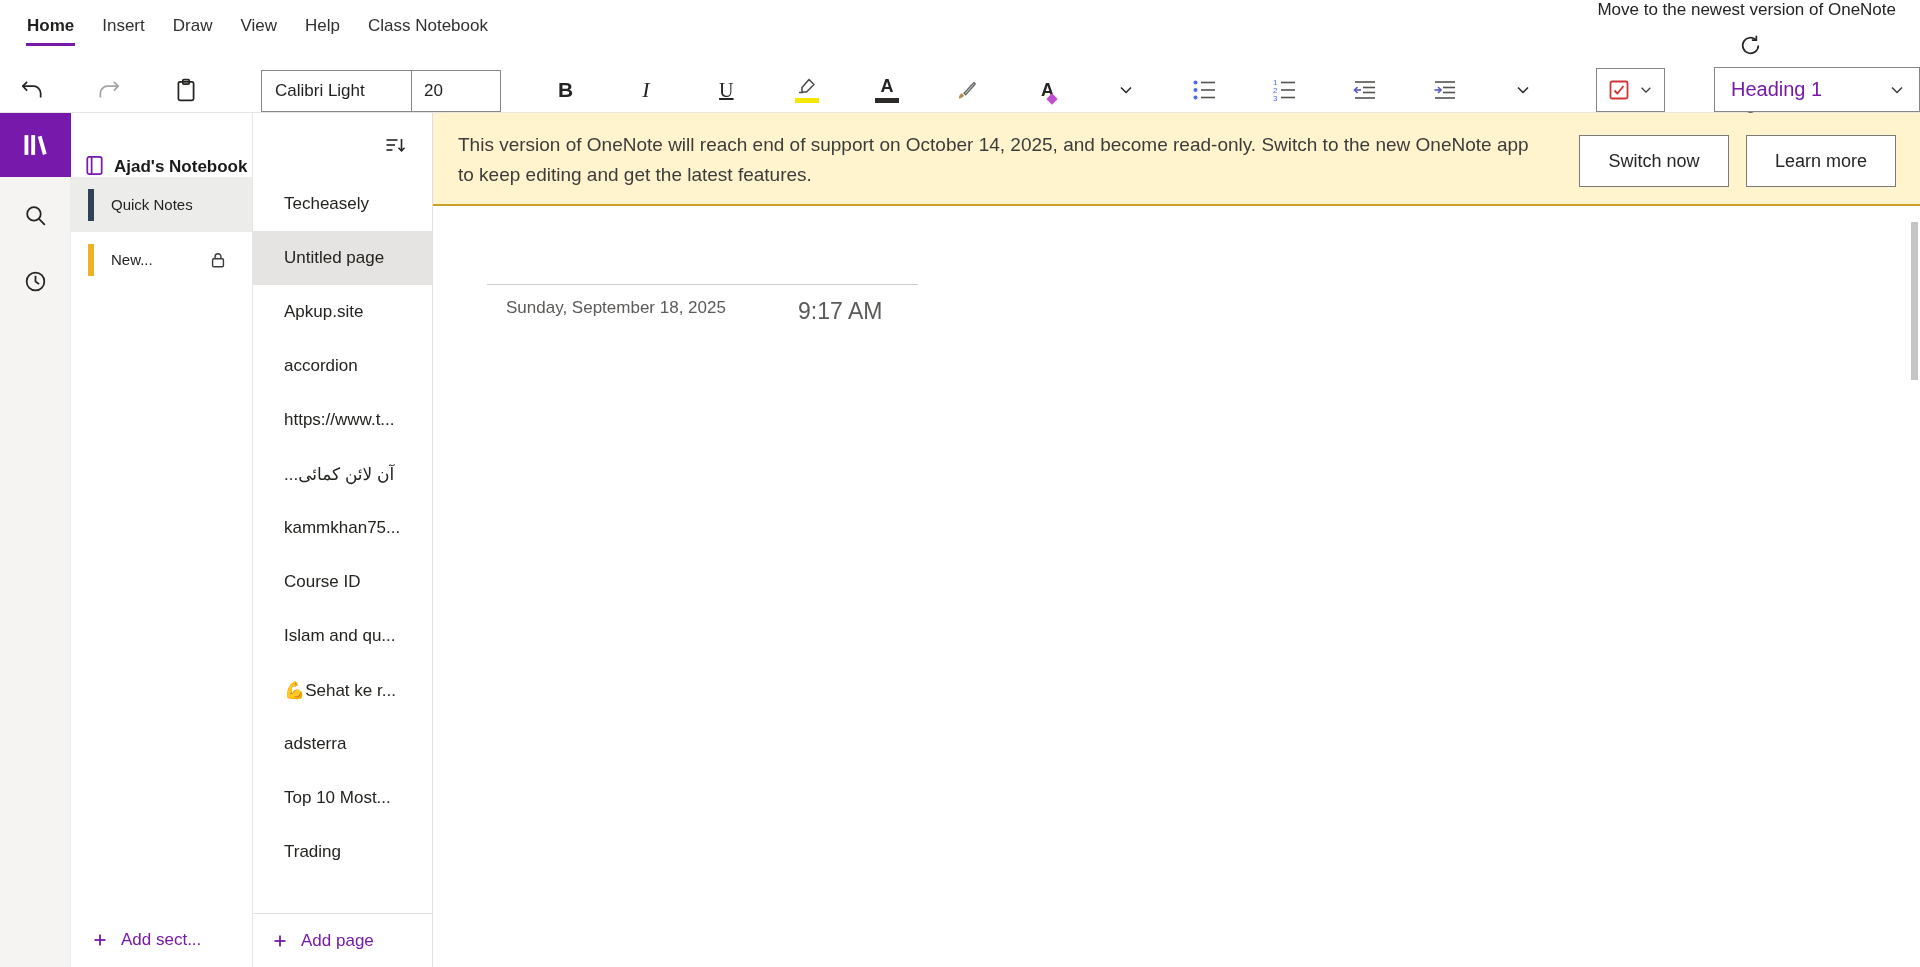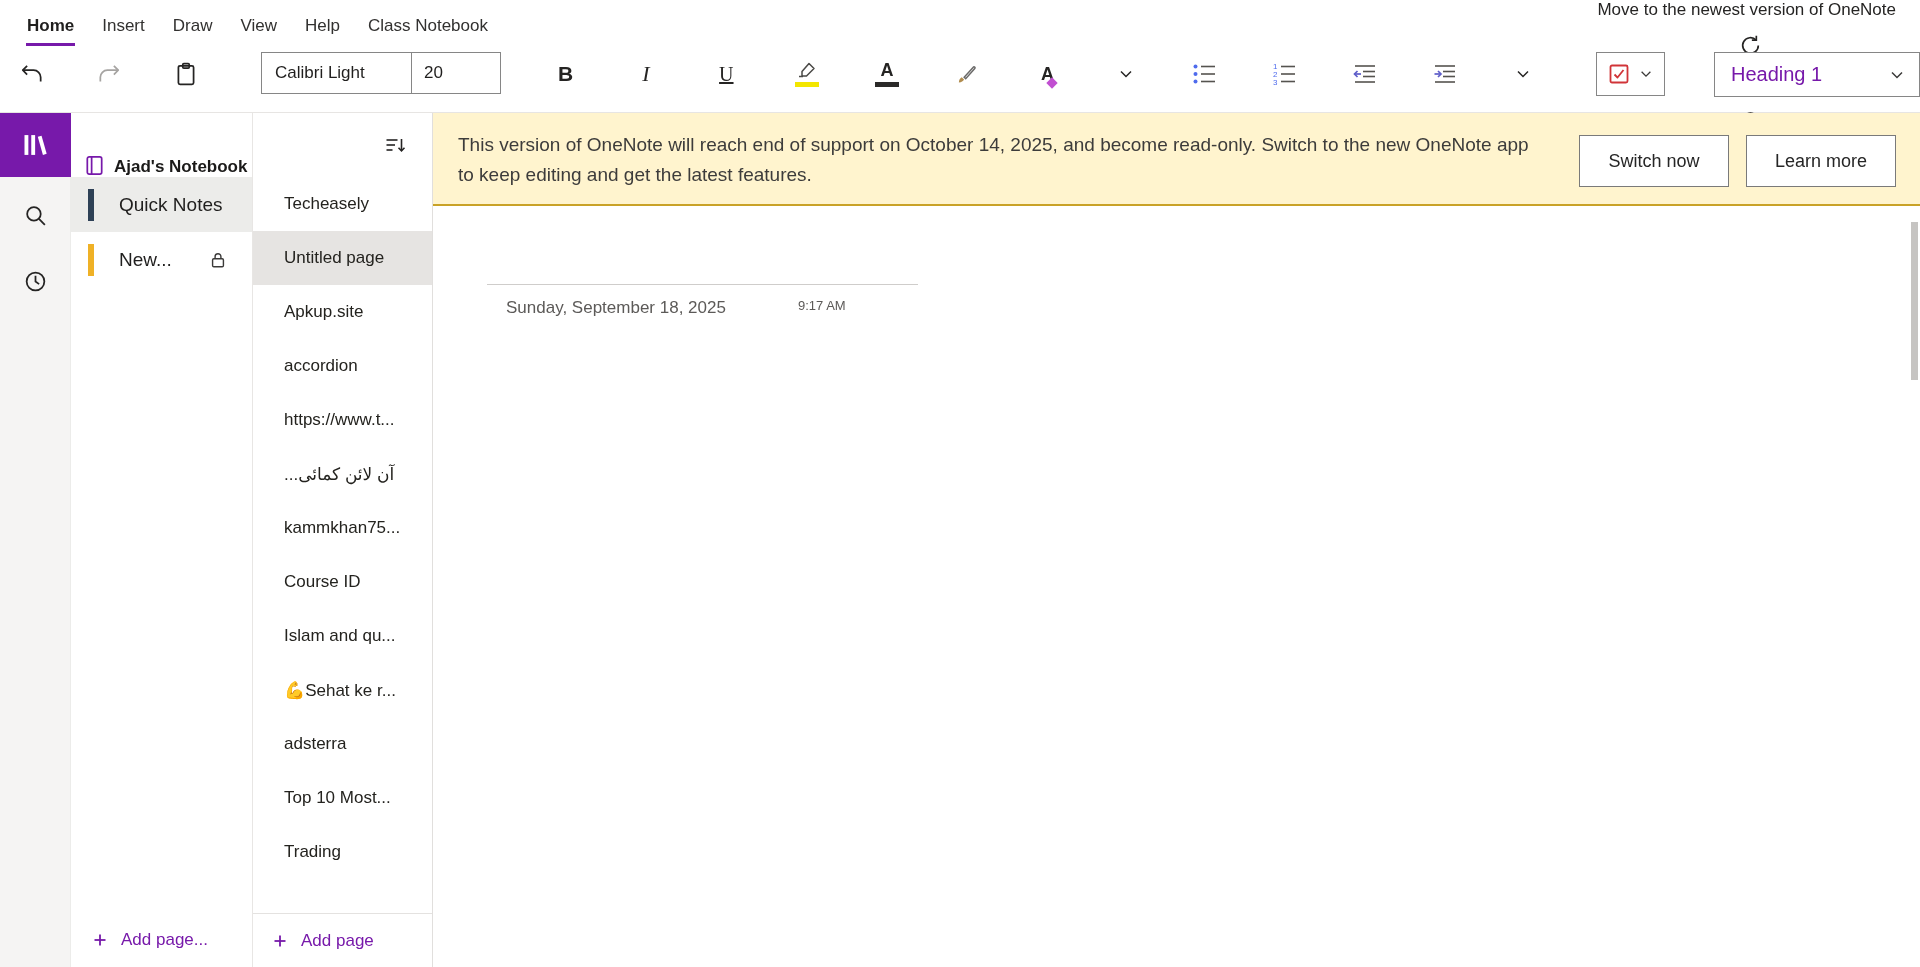--- a/index.html
+++ b/index.html
@@ -16,21 +16,21 @@
   .menu-tabs { display:flex; align-items:stretch; padding-left:13px; }
   .menu-tab { position:relative; display:flex; align-items:center; padding:0 14px; font-size:17px; color:#323130; cursor:pointer; }
   .menu-tab.active span { font-weight:700; color:#201f1e; }
   .menu-tab.active::after { content:""; position:absolute; left:13px; right:13px; bottom:6px; height:3px; background:var(--accent); }
   .menu-right { margin-left:auto; display:flex; align-items:center; gap:13px; padding-right:16px;flex-direction:column; }
   .upgrade-text { font-size:17px; color:#252423; margin-right:8px; cursor:pointer; }
   .icon-btn { width:40px; height:40px; display:flex; align-items:center; justify-content:center; border-radius:2px; color:#252423; }
   .share-btn { display:flex; align-items:center; gap:8px; font-size:17px; color:#252423; height:40px; padding:0 6px; }
 
   
-  .ribbon { display:flex; align-items:flex-start; height:61px; padding-left:15px; background:#fff; border-bottom:1px solid #e7e5e3;gap:28px; }
+  .ribbon { display:flex; align-items:flex-end; height:61px; padding-left:15px; background:#fff; border-bottom:1px solid #e7e5e3;gap:28px; }
   .rbtn { width:46px; height:44px; display:flex; flex-direction:column; align-items:center; justify-content:center; border-radius:2px; color:#252423; }
   .rbtn.disabled { color:#a6a4a2; cursor:default; }
   .mr16 { margin-right:16px; } .mr30 { margin-right:30px; } .mr19 { margin-right:19px; }
   .font-group { display:flex; height:42px; border:1px solid #868686; margin-right:20px; background:#fff; }
   .font-name { width:150px; display:flex; align-items:center; padding:0 13px; font-size:17px; border-right:1px solid #868686; cursor:pointer; }
   .font-size { width:88px; display:flex; align-items:center; padding:0 12px; font-size:17px; cursor:pointer; }
   .glyph-b { font-size:21px; font-weight:700; }
   .glyph-i { font-family:"Liberation Serif", serif; font-style:italic; font-size:22px; }
   .glyph-u { font-family:"Liberation Serif", serif; font-size:20px; text-decoration:underline; }
   .glyph-a { font-size:18px; font-weight:600; line-height:1; }
@@ -50,21 +50,21 @@
   .rail-btn { width:44px; height:44px; display:flex; align-items:center; justify-content:center; color:#252423; }
   .rail-btn.search { margin-top:16px; }
   .rail-btn.clock { margin-top:22px; }
 
   .sections-panel { width:182px; background:#fff; border-right:1px solid #e8e6e4; display:flex; flex-direction:column; }
   .panel-header { height:64px; display:flex; align-items:flex-end; padding-left:12px; gap:8px; flex:none; }
   .nb-title { font-size:17px; font-weight:700; color:#1b1a19; white-space:nowrap; }
   .section-row { height:55px; display:flex; align-items:center; padding-left:17px; cursor:pointer; flex:none; }
   .section-row.active { background:#ececea; }
   .section-color { width:6px; height:32px; flex:none; }
-  .section-label { margin-left:25px; font-size:19px; color:#201f1e; white-space:nowrap; }
+  .section-label { margin-left:17px; font-size:15px; color:#201f1e; white-space:nowrap; }
   .lock { margin-left:auto; margin-right:24px; color:#3b3a39; }
   .panel-footer { margin-top:auto; height:54px; display:flex; align-items:center; flex:none; }
   .add-btn { display:flex; align-items:center; gap:13px; color:var(--accent); font-size:17px; padding-left:21px; }
 
   .pages-panel { width:180px; background:#fff; border-right:1px solid #e1dfdd; display:flex; flex-direction:column; }
   .pages-header { position:relative; height:64px; flex:none; }
   .sort-btn { position:absolute; right:22px; top:18px; width:30px; height:30px; display:flex; align-items:center; justify-content:center; color:#252423; }
   .pages-list { flex:1; overflow:hidden; }
   .page-row { height:54px; display:flex; align-items:center; padding:0 10px 0 31px; font-size:17px; color:#24231f; cursor:pointer; white-space:nowrap; overflow:hidden; }
   .page-row.selected { background:#e6e4e2; }
@@ -74,21 +74,21 @@
   
   .main { flex:1; display:flex; flex-direction:column; position:relative; background:#fff; }
   .banner { position:relative; height:93px; background:var(--banner-bg); border-bottom:2px solid var(--banner-border); flex:none; }
   .banner-msg { position:absolute; left:25px; top:17px; width:1075px; font-size:19px; line-height:30px; color:#3d3c3b; }
   .banner-actions { position:absolute; right:24px; top:22px; display:flex; gap:17px; }
   .banner-btn { height:52px; background:#fff; border:1px solid #7a7a7a; font-size:18px; color:#262626; padding:0 22px; min-width:150px; }
 
   .editor { position:relative; flex:1; background:#fff; }
   .title-underline { position:absolute; left:54px; top:78px; width:431px; border-top:1px solid #cfcdcb; }
   .meta-date { position:absolute; left:73px; top:92px; font-size:17px; color:#5c5a58; }
-  .meta-time { position:absolute; left:365px; top:92px; font-size:13px; color:#5c5a58; }
+  .meta-time { position:absolute; left:365px; top:92px; font-size:23px; color:#5c5a58; }
 
   .scroll-thumb { position:absolute; right:2px; top:109px; width:7px; height:158px; background:#c6c4c2; }
 </style>
 </head>
 <body>
 
 <div class="app">
 
   <header class="menubar">
     <nav class="menu-tabs">
@@ -406,21 +406,21 @@
       </div>
 
       <div class="panel-footer">
         <button class="add-btn">
           <span>
               <svg width="16" height="16" viewBox="0 0 16 16" fill="none" stroke="var(--accent)" stroke-width="1.8">
                 <path d="M8 2.5v11"></path>
                 <path d="M2.5 8h11"></path>
               </svg>
             </span>
-          <span>Add page...</span>
+          <span>Add sect...</span>
         </button>
       </div>
     </aside>
 
     <aside class="pages-panel">
       <div class="pages-header">
         <button class="sort-btn">
           <span>
               <svg width="24" height="24" viewBox="0 0 24 24" fill="none" stroke="currentColor" stroke-width="1.6">
                 <path d="M3.5 6h11"></path>

